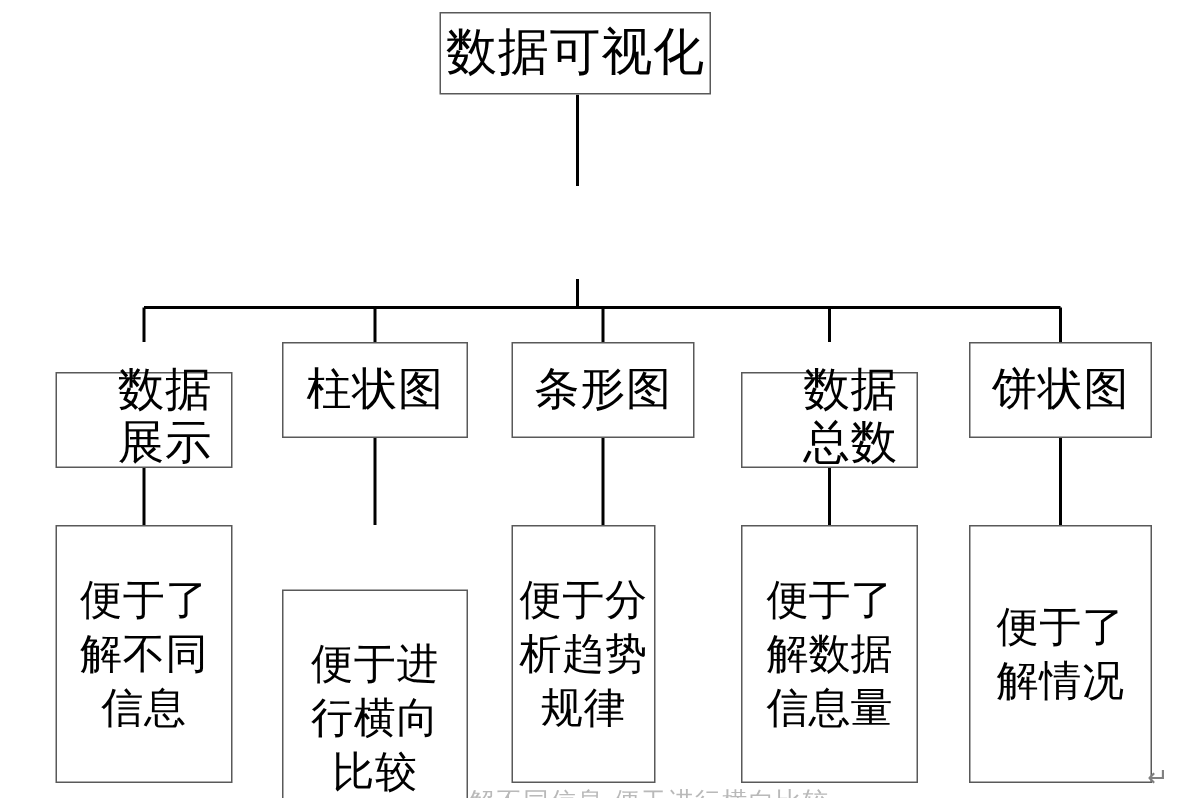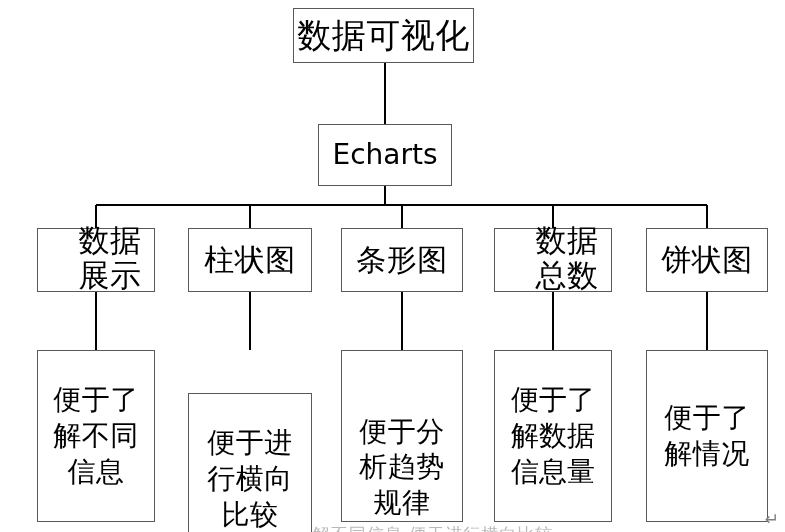--- a/index.html
+++ b/index.html
@@ -71,20 +71,21 @@
     top: 228px;
     height: 64px;
   }
   .lvl3 .label {
     font-size: 30px;
     line-height: 1.0;
   }
   
   .lvl3.overflow {
     overflow: visible;
+    margin-top: 20px;
   }
   .lvl3.overflow .label {
     font-size: 31px;
     line-height: 1.12;
     width: 140px;
     position: relative;
     top: -2px;
     left: 14px;
   }
   #node-l3-0 { left: 37px;  width: 118px; }
@@ -97,21 +98,21 @@
   .lvl4 {
     top: 350px;
     height: 172px;
   }
   .lvl4 .label {
     font-size: 28px;
     line-height: 1.28;
   }
   #node-l4-0 { left: 37px;  width: 118px; }
   #node-l4-1 { left: 188px; width: 124px; margin-top: 43px; }
-  #node-l4-2 { left: 341px; width: 122px; align-items: flex-end; }
+  #node-l4-2 { left: 341px; width: 96px; }
   #node-l4-3 { left: 494px; width: 118px; }
   #node-l4-4 { left: 646px; width: 122px; }
 
   #node-l4-3 .label { letter-spacing: 0px; }
 
   .pilcrow {
     position: absolute;
     right: 6px;
     bottom: 4px;
     font-size: 17px;
@@ -156,23 +157,20 @@
     <line x1="250" y1="292" x2="250" y2="350" stroke="#000000" stroke-width="2"></line>
     <line x1="402" y1="292" x2="402" y2="350" stroke="#000000" stroke-width="2"></line>
     <line x1="553" y1="292" x2="553" y2="350" stroke="#000000" stroke-width="2"></line>
     <line x1="707" y1="292" x2="707" y2="350" stroke="#000000" stroke-width="2"></line>
   </svg>
 
   <div class="node" id="node-root">
     <span class="label">数据可视化</span>
   </div>
 
-  <div class="node" id="node-echarts">
-    <span class="label">Echarts</span>
-  </div>
 
   <div class="node lvl3 overflow" id="node-l3-0">
     <span class="label">数据
 展示</span>
   </div>
   <div class="node lvl3" id="node-l3-2">
     <span class="label">条形图</span>
   </div>
   <div class="node lvl3" id="node-l3-1">
     <span class="label">柱状图</span>

